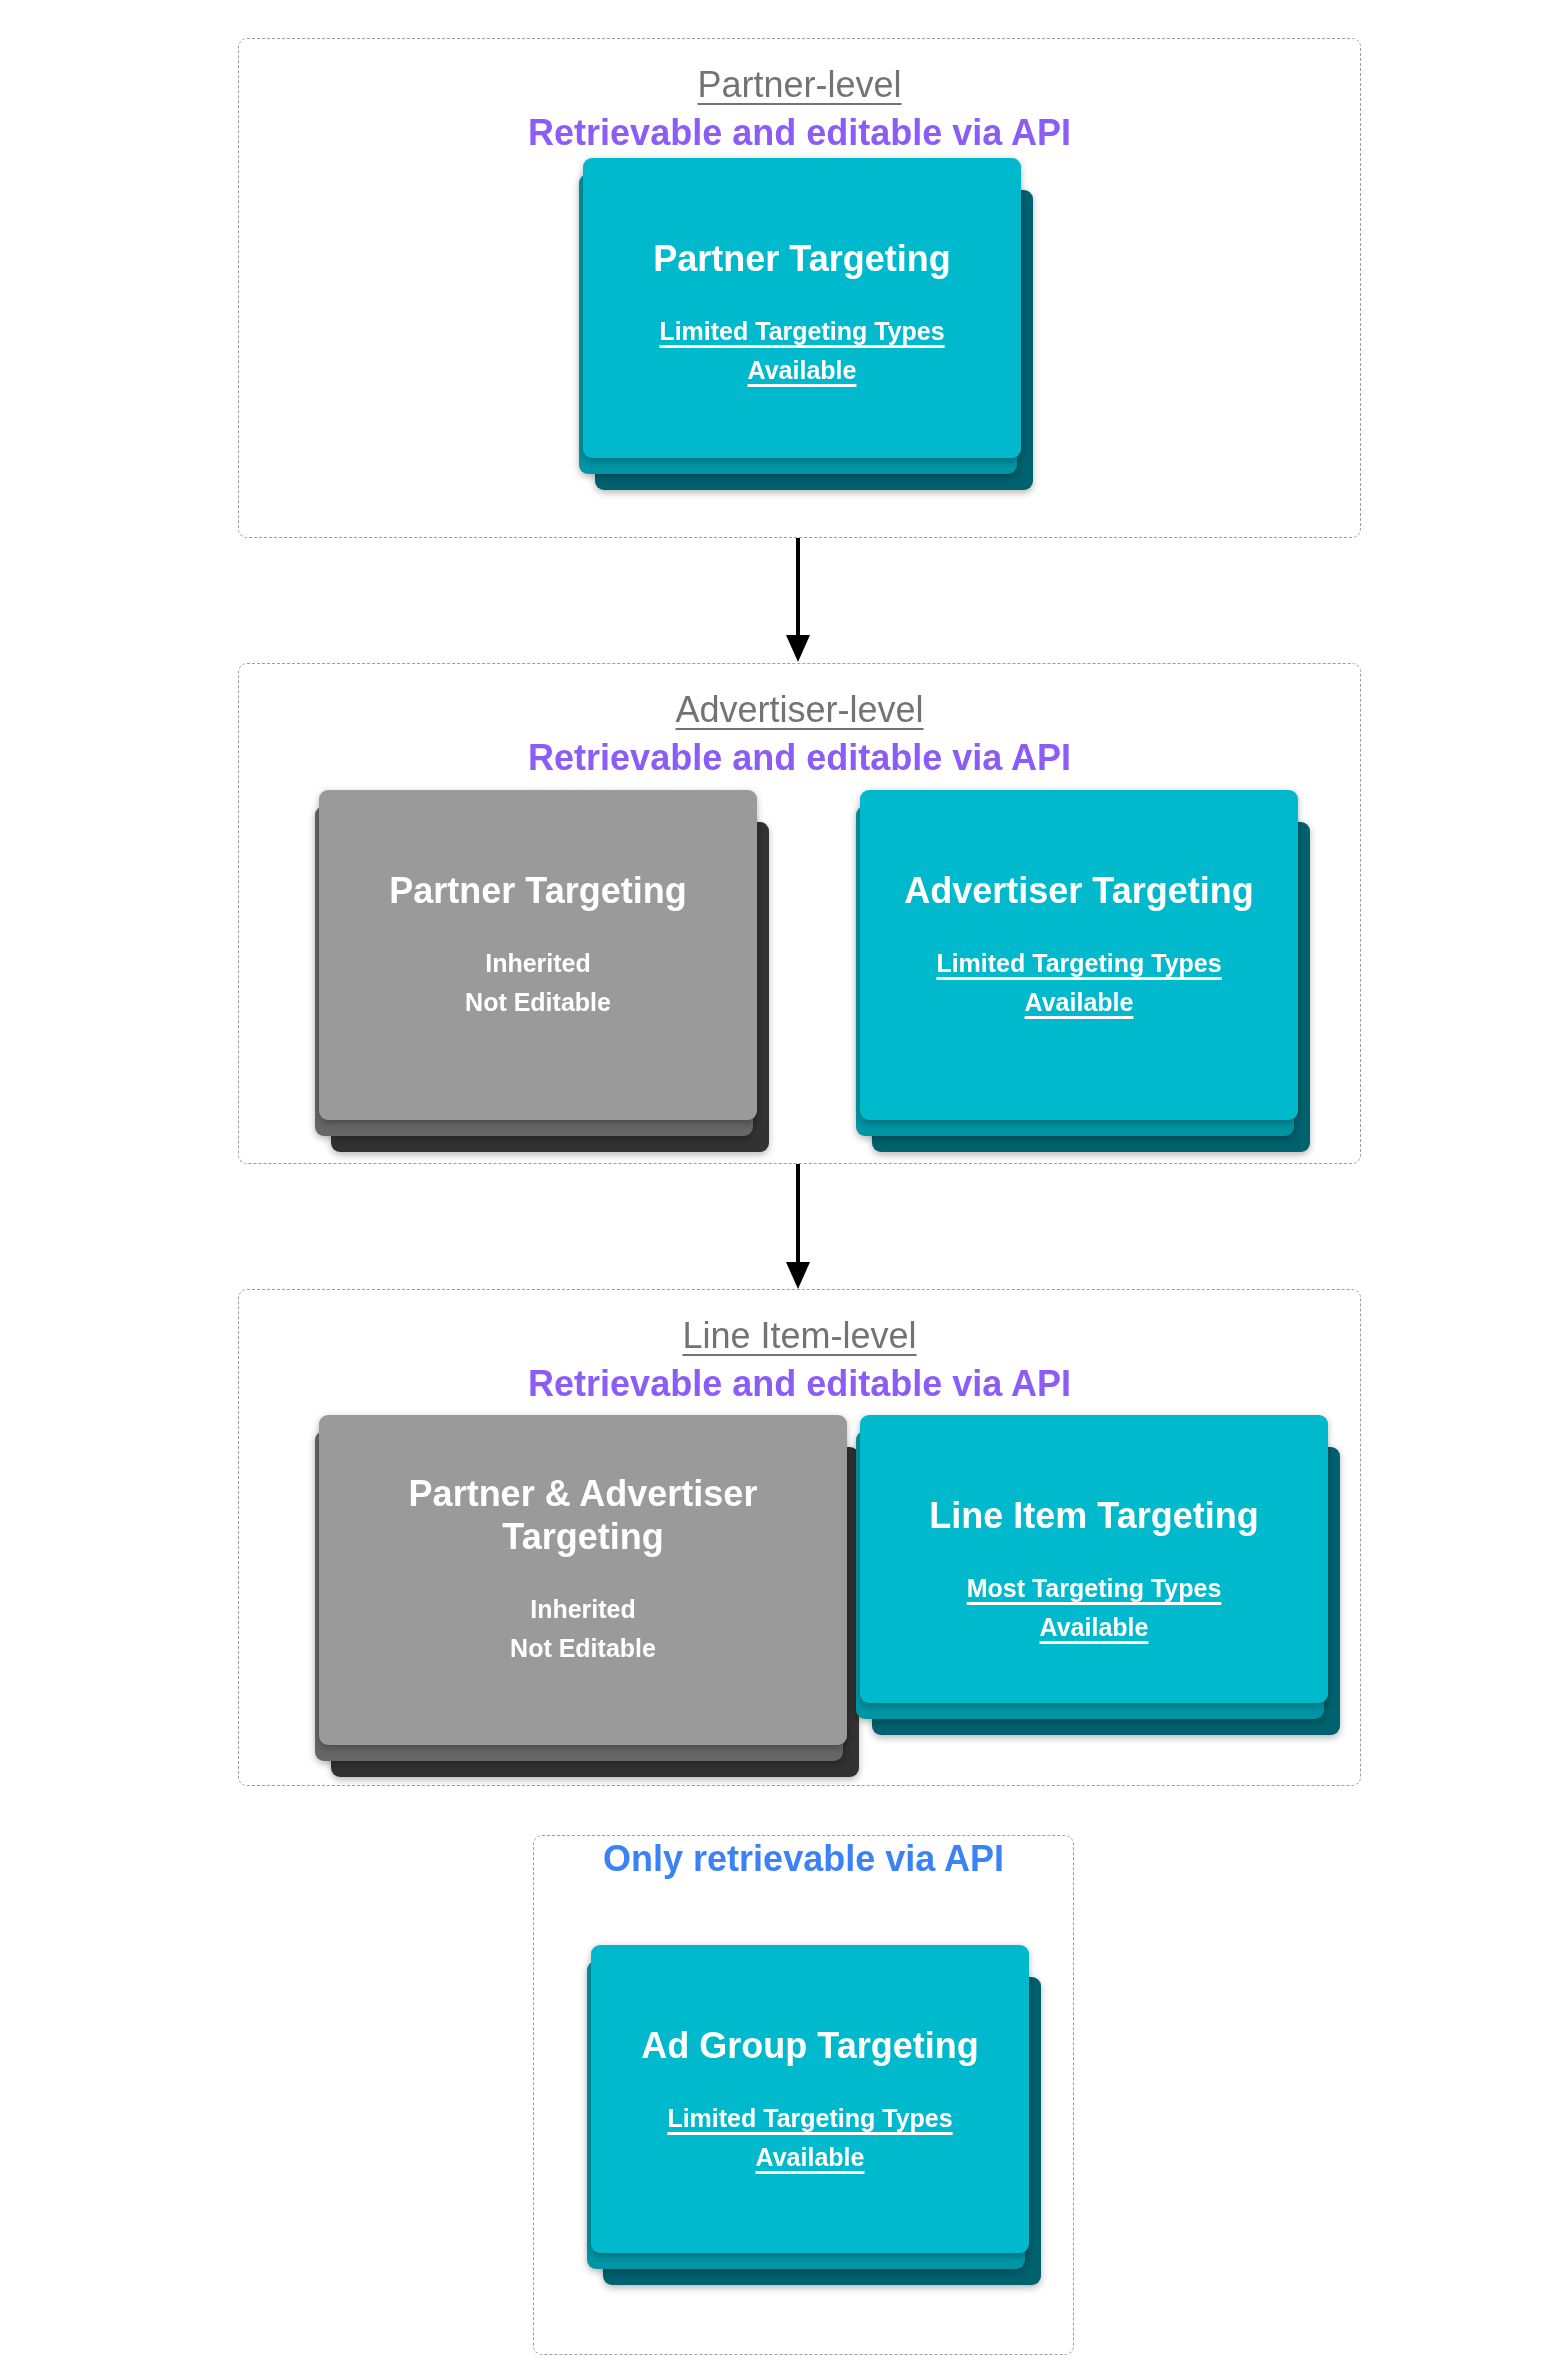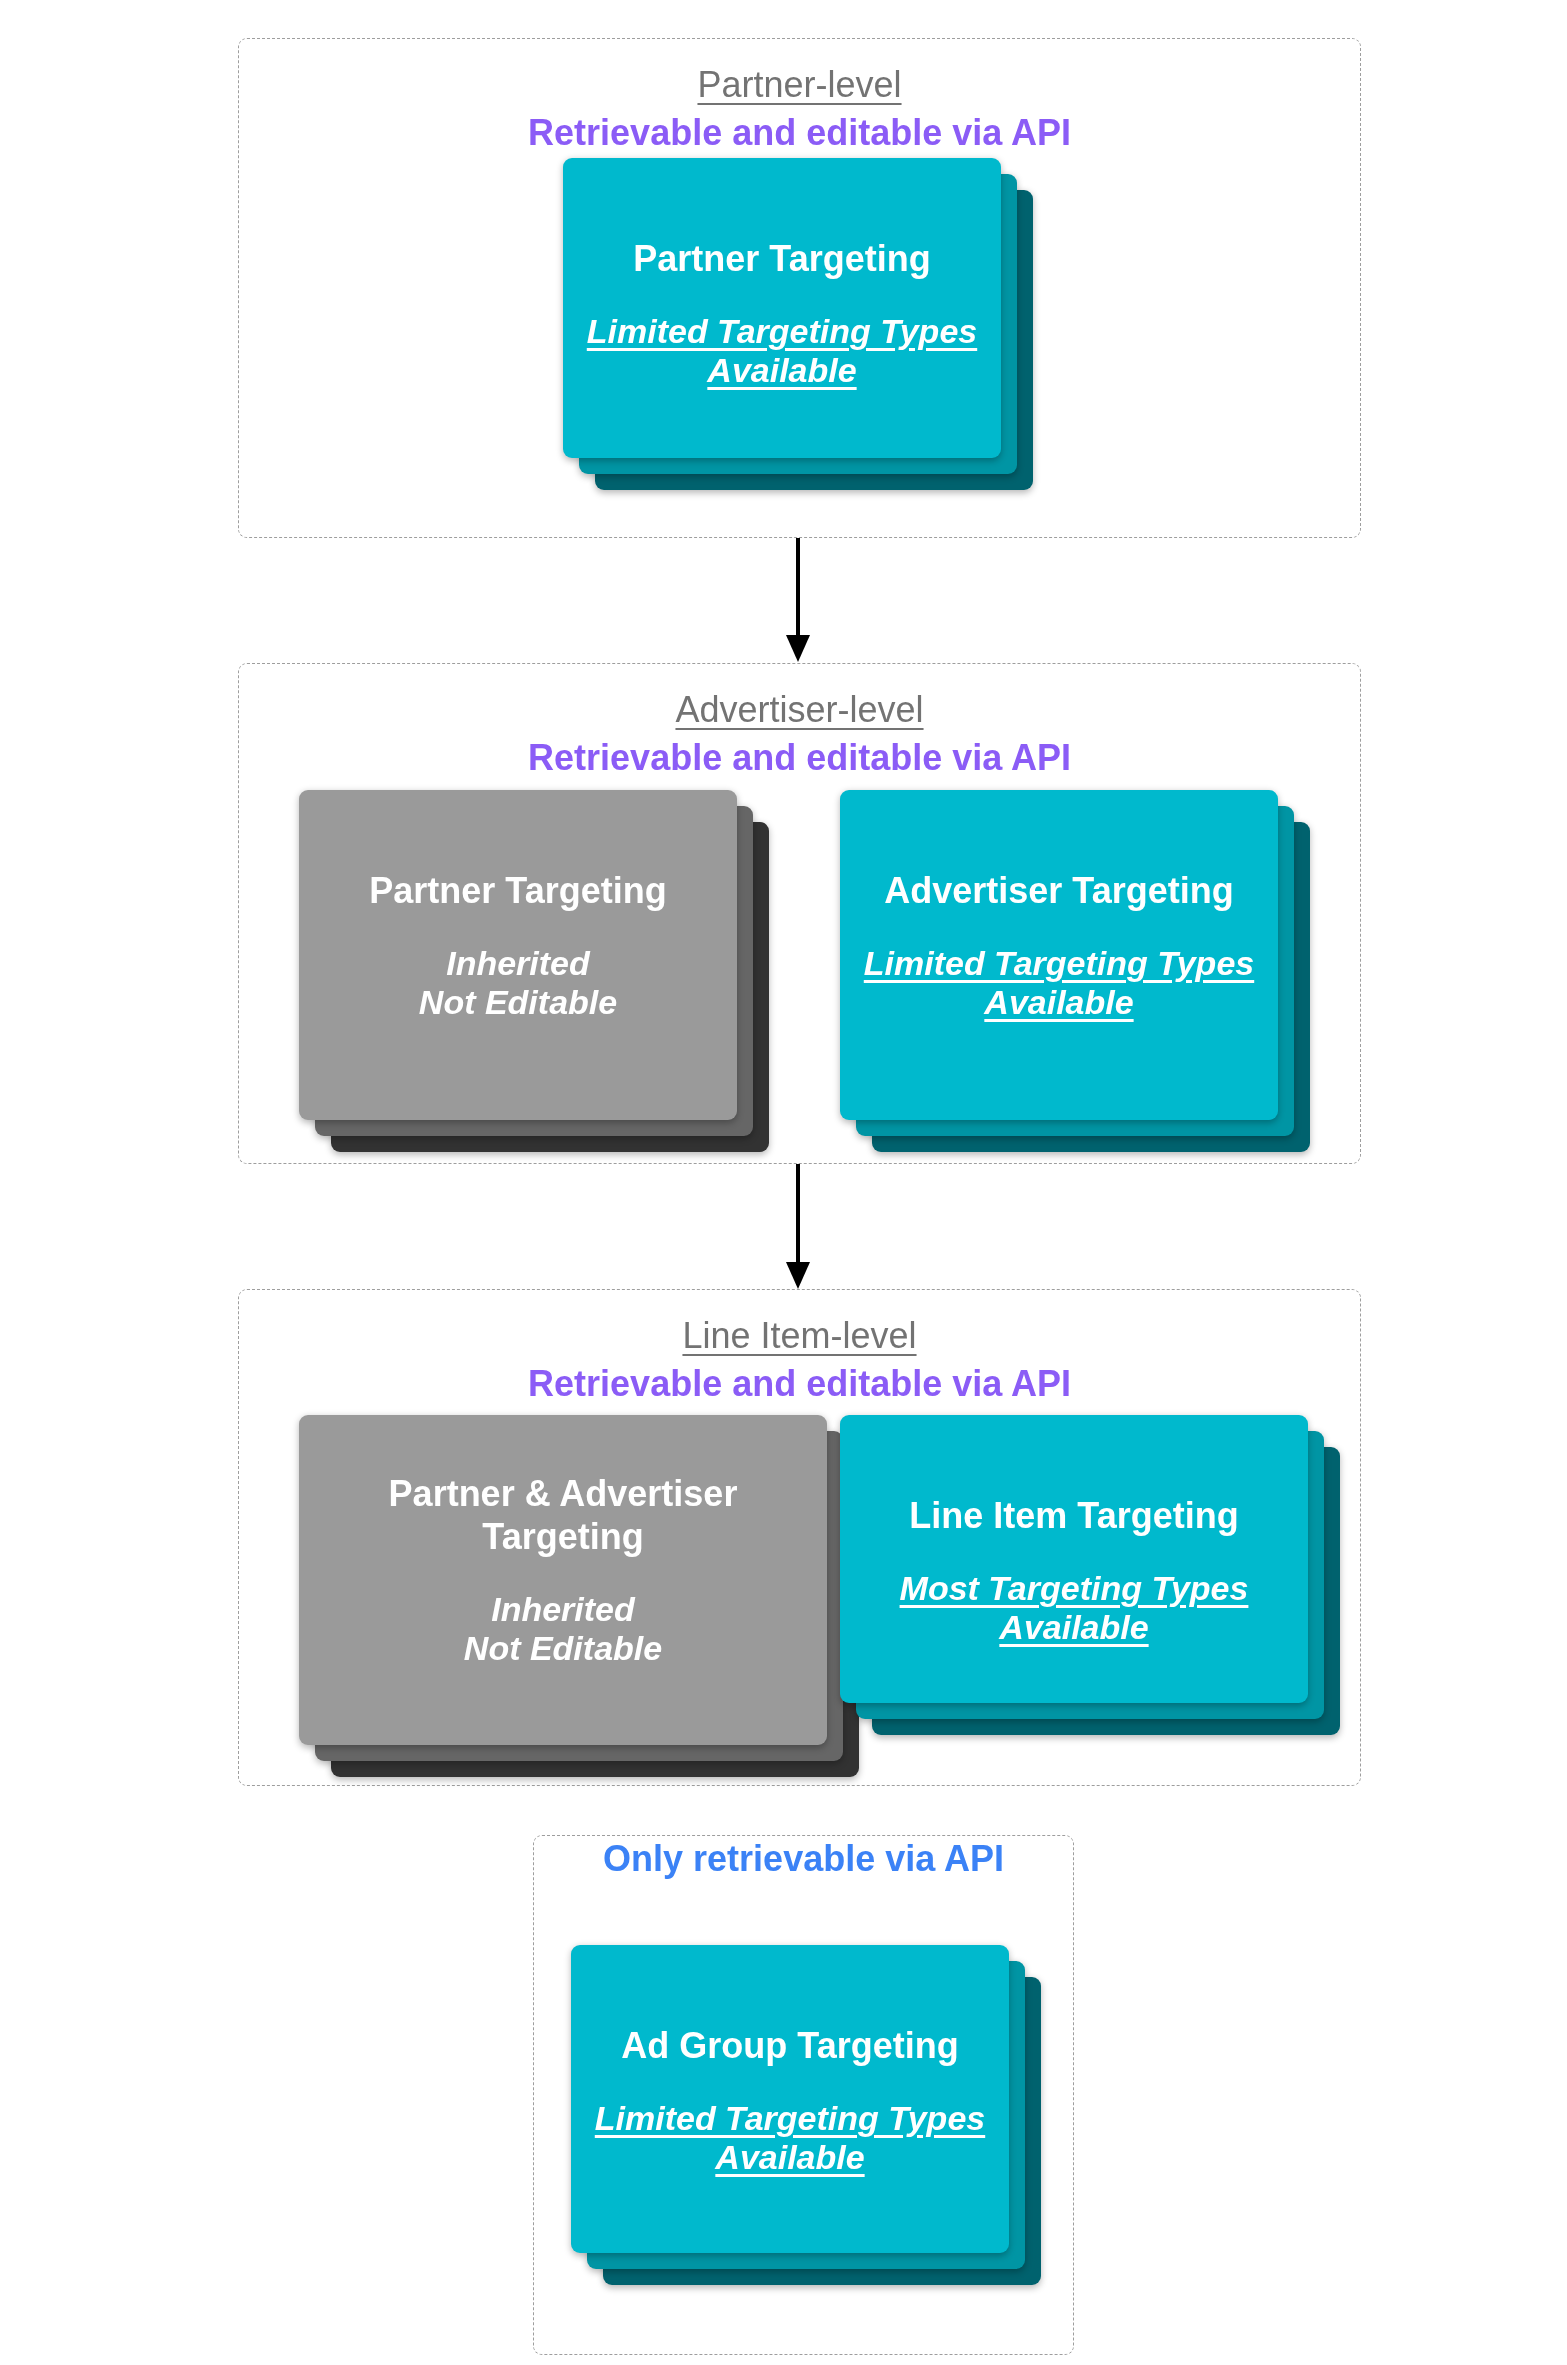--- a/index.html
+++ b/index.html
@@ -19,25 +19,25 @@
                box-shadow:0 2.7px 7.1px rgba(0,0,0,0.28);}
   .l3{transform:translate(32px,32px);}
   .l2{transform:translate(16px,16px);}
   .teal .card{background:#00b9cd;}
   .teal .l2{background:#0095a4;}
   .teal .l3{background:#00626e;}
   .gray .card{background:#9a9a9a;}
   .gray .l2{background:#666666;}
   .gray .l3{background:#323232;}
 
-  .card{display:flex;flex-direction:column;align-items:center;color:#ffffff;box-sizing:border-box;}
+  .card{display:flex;flex-direction:column;align-items:center;color:#ffffff;box-sizing:border-box;margin-left:20px;}
   .pt1 .card{padding-top:79px;}   
   .pt2 .card{padding-top:57px;}   
   .card-title{font-size:36px;font-weight:700;line-height:43px;margin:0 0 32px 0;white-space:pre-line;}
-  .card-sub{font-size:34px;font-weight:700;line-height:39px;white-space:pre-line;font-style:italic;}
+  .card-sub{font-size:25px;font-weight:700;line-height:39px;white-space:pre-line;}
   .card-sub.u{text-decoration:underline;text-decoration-thickness:2.7px;text-underline-offset:5.4px;}
 
   
   .arrow{position:absolute;width:36px;display:flex;flex-direction:column;align-items:center;}
   .arrow .shaft{width:4.5px;background:#000000;}
   .arrow .head{width:0;height:0;border-left:12.5px solid transparent;border-right:12.5px solid transparent;
                border-top:27px solid #000000;}
 </style>
 </head>
 <body>

